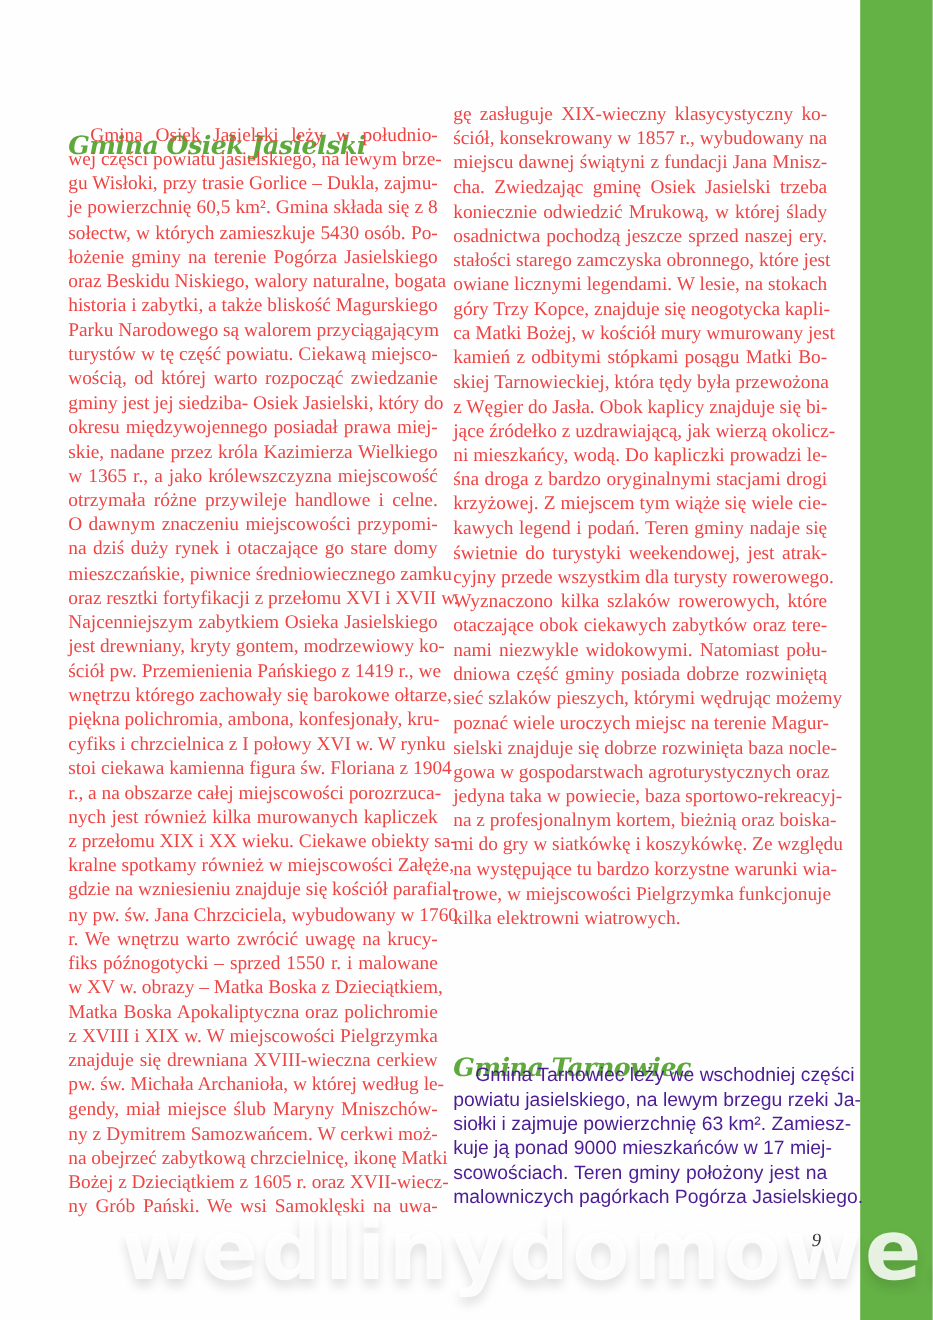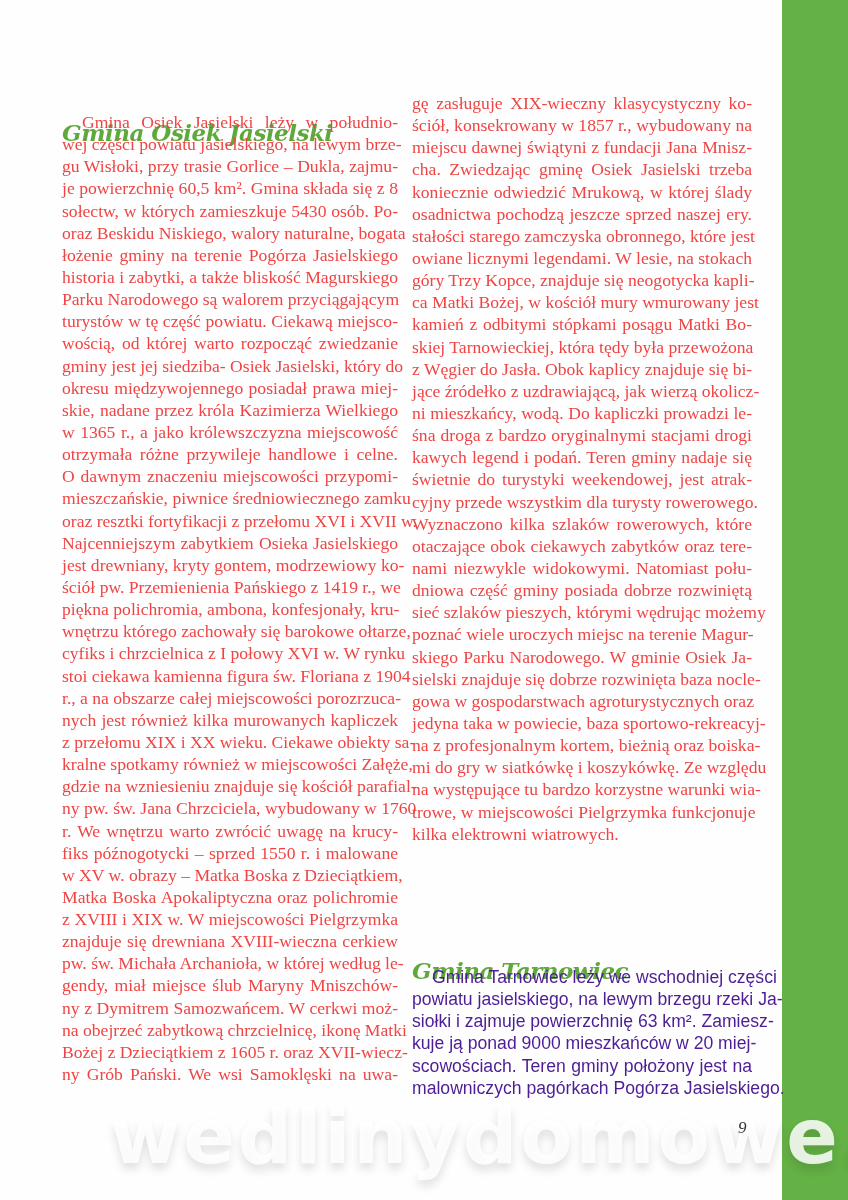--- a/index.html
+++ b/index.html
@@ -26,39 +26,40 @@
   <div class="side-bar"></div>
 
   <h2 class="heading h1">Gmina Osiek Jasielski</h2>
 
   <div class="col col-left" id="left-col">
       <span class="line indent">Gmina Osiek Jasielski leży w południo-</span>
       <span class="line">wej części powiatu jasielskiego, na lewym brze-</span>
       <span class="line">gu Wisłoki, przy trasie Gorlice – Dukla, zajmu-</span>
       <span class="line">je powierzchnię 60,5 km². Gmina składa się z 8</span>
       <span class="line">sołectw, w których zamieszkuje 5430 osób. Po-</span>
+      <span class="line">łożenie gminy na terenie Pogórza Jasielskiego</span>
       <span class="line">oraz Beskidu Niskiego, walory naturalne, bogata</span>
-      <span class="line">łożenie gminy na terenie Pogórza Jasielskiego</span>
       <span class="line">historia i zabytki, a także bliskość Magurskiego</span>
       <span class="line">Parku Narodowego są walorem przyciągającym</span>
       <span class="line">turystów w tę część powiatu. Ciekawą miejsco-</span>
       <span class="line">wością, od której warto rozpocząć zwiedzanie</span>
       <span class="line">gminy jest jej siedziba- Osiek Jasielski, który do</span>
       <span class="line">okresu międzywojennego posiadał prawa miej-</span>
       <span class="line">skie, nadane przez króla Kazimierza Wielkiego</span>
       <span class="line">w 1365 r., a jako królewszczyzna miejscowość</span>
       <span class="line">otrzymała różne przywileje handlowe i celne.</span>
       <span class="line">O dawnym znaczeniu miejscowości przypomi-</span>
+      <span class="line">na dziś duży rynek i otaczające go stare domy</span>
       <span class="line">mieszczańskie, piwnice średniowiecznego zamku</span>
       <span class="line">oraz resztki fortyfikacji z przełomu XVI i XVII w.</span>
       <span class="line">Najcenniejszym zabytkiem Osieka Jasielskiego</span>
       <span class="line">jest drewniany, kryty gontem, modrzewiowy ko-</span>
       <span class="line">ściół pw. Przemienienia Pańskiego z 1419 r., we</span>
+      <span class="line">wnętrzu którego zachowały się barokowe ołtarze,</span>
       <span class="line">piękna polichromia, ambona, konfesjonały, kru-</span>
-      <span class="line">wnętrzu którego zachowały się barokowe ołtarze,</span>
       <span class="line">cyfiks i chrzcielnica z I połowy XVI w. W rynku</span>
       <span class="line">stoi ciekawa kamienna figura św. Floriana z 1904</span>
       <span class="line">r., a na obszarze całej miejscowości porozrzuca-</span>
       <span class="line">nych jest również kilka murowanych kapliczek</span>
       <span class="line">z przełomu XIX i XX wieku. Ciekawe obiekty sa-</span>
       <span class="line">kralne spotkamy również w miejscowości Załęże,</span>
       <span class="line">gdzie na wzniesieniu znajduje się kościół parafial-</span>
       <span class="line">ny pw. św. Jana Chrzciciela, wybudowany w 1760</span>
       <span class="line">r. We wnętrzu warto zwrócić uwagę na krucy-</span>
       <span class="line">fiks późnogotycki – sprzed 1550 r. i malowane</span>
@@ -83,45 +84,45 @@
       <span class="line">stałości starego zamczyska obronnego, które jest</span>
       <span class="line">owiane licznymi legendami. W lesie, na stokach</span>
       <span class="line">góry Trzy Kopce, znajduje się neogotycka kapli-</span>
       <span class="line">ca Matki Bożej, w kościół mury wmurowany jest</span>
       <span class="line">kamień z odbitymi stópkami posągu Matki Bo-</span>
       <span class="line">skiej Tarnowieckiej, która tędy była przewożona</span>
       <span class="line">z Węgier do Jasła. Obok kaplicy znajduje się bi-</span>
       <span class="line">jące źródełko z uzdrawiającą, jak wierzą okolicz-</span>
       <span class="line">ni mieszkańcy, wodą. Do kapliczki prowadzi le-</span>
       <span class="line">śna droga z bardzo oryginalnymi stacjami drogi</span>
+      <span class="line">krzyżowej. Z miejscem tym wiąże się wiele cie-</span>
       <span class="line">kawych legend i podań. Teren gminy nadaje się</span>
       <span class="line">świetnie do turystyki weekendowej, jest atrak-</span>
       <span class="line">cyjny przede wszystkim dla turysty rowerowego.</span>
       <span class="line">Wyznaczono kilka szlaków rowerowych, które</span>
       <span class="line">otaczające obok ciekawych zabytków oraz tere-</span>
       <span class="line">nami niezwykle widokowymi. Natomiast połu-</span>
       <span class="line">dniowa część gminy posiada dobrze rozwiniętą</span>
       <span class="line">sieć szlaków pieszych, którymi wędrując możemy</span>
       <span class="line">poznać wiele uroczych miejsc na terenie Magur-</span>
-      <span class="line">skiego Parku Narodowego. W gminie Osiek Ja-</span>
       <span class="line">sielski znajduje się dobrze rozwinięta baza nocle-</span>
       <span class="line">gowa w gospodarstwach agroturystycznych oraz</span>
       <span class="line">jedyna taka w powiecie, baza sportowo-rekreacyj-</span>
       <span class="line">na z profesjonalnym kortem, bieżnią oraz boiska-</span>
       <span class="line">mi do gry w siatkówkę i koszykówkę. Ze względu</span>
       <span class="line">na występujące tu bardzo korzystne warunki wia-</span>
       <span class="line">trowe, w miejscowości Pielgrzymka funkcjonuje</span>
       <span class="line last">kilka elektrowni wiatrowych.</span>
     </div>
 
   <h2 class="heading h2">Gmina Tarnowiec</h2>
   <div class="right-p2" id="tarn-col">
       <span class="line indent">Gmina Tarnowiec leży we wschodniej części</span>
       <span class="line">powiatu jasielskiego, na lewym brzegu rzeki Ja-</span>
       <span class="line">siołki i zajmuje powierzchnię 63 km². Zamiesz-</span>
-      <span class="line">kuje ją ponad 9000 mieszkańców w 20 miej-</span>
+      <span class="line">kuje ją ponad 9000 mieszkańców w 17 miej-</span>
       <span class="line">scowościach. Teren gminy położony jest na</span>
       <span class="line">malowniczych pagórkach Pogórza Jasielskiego.</span>
     </div>
 
   <div class="watermark">wedlinydomowe.pl</div>
   <div class="page-num">9</div>
 </div>
 
 </body></html>

